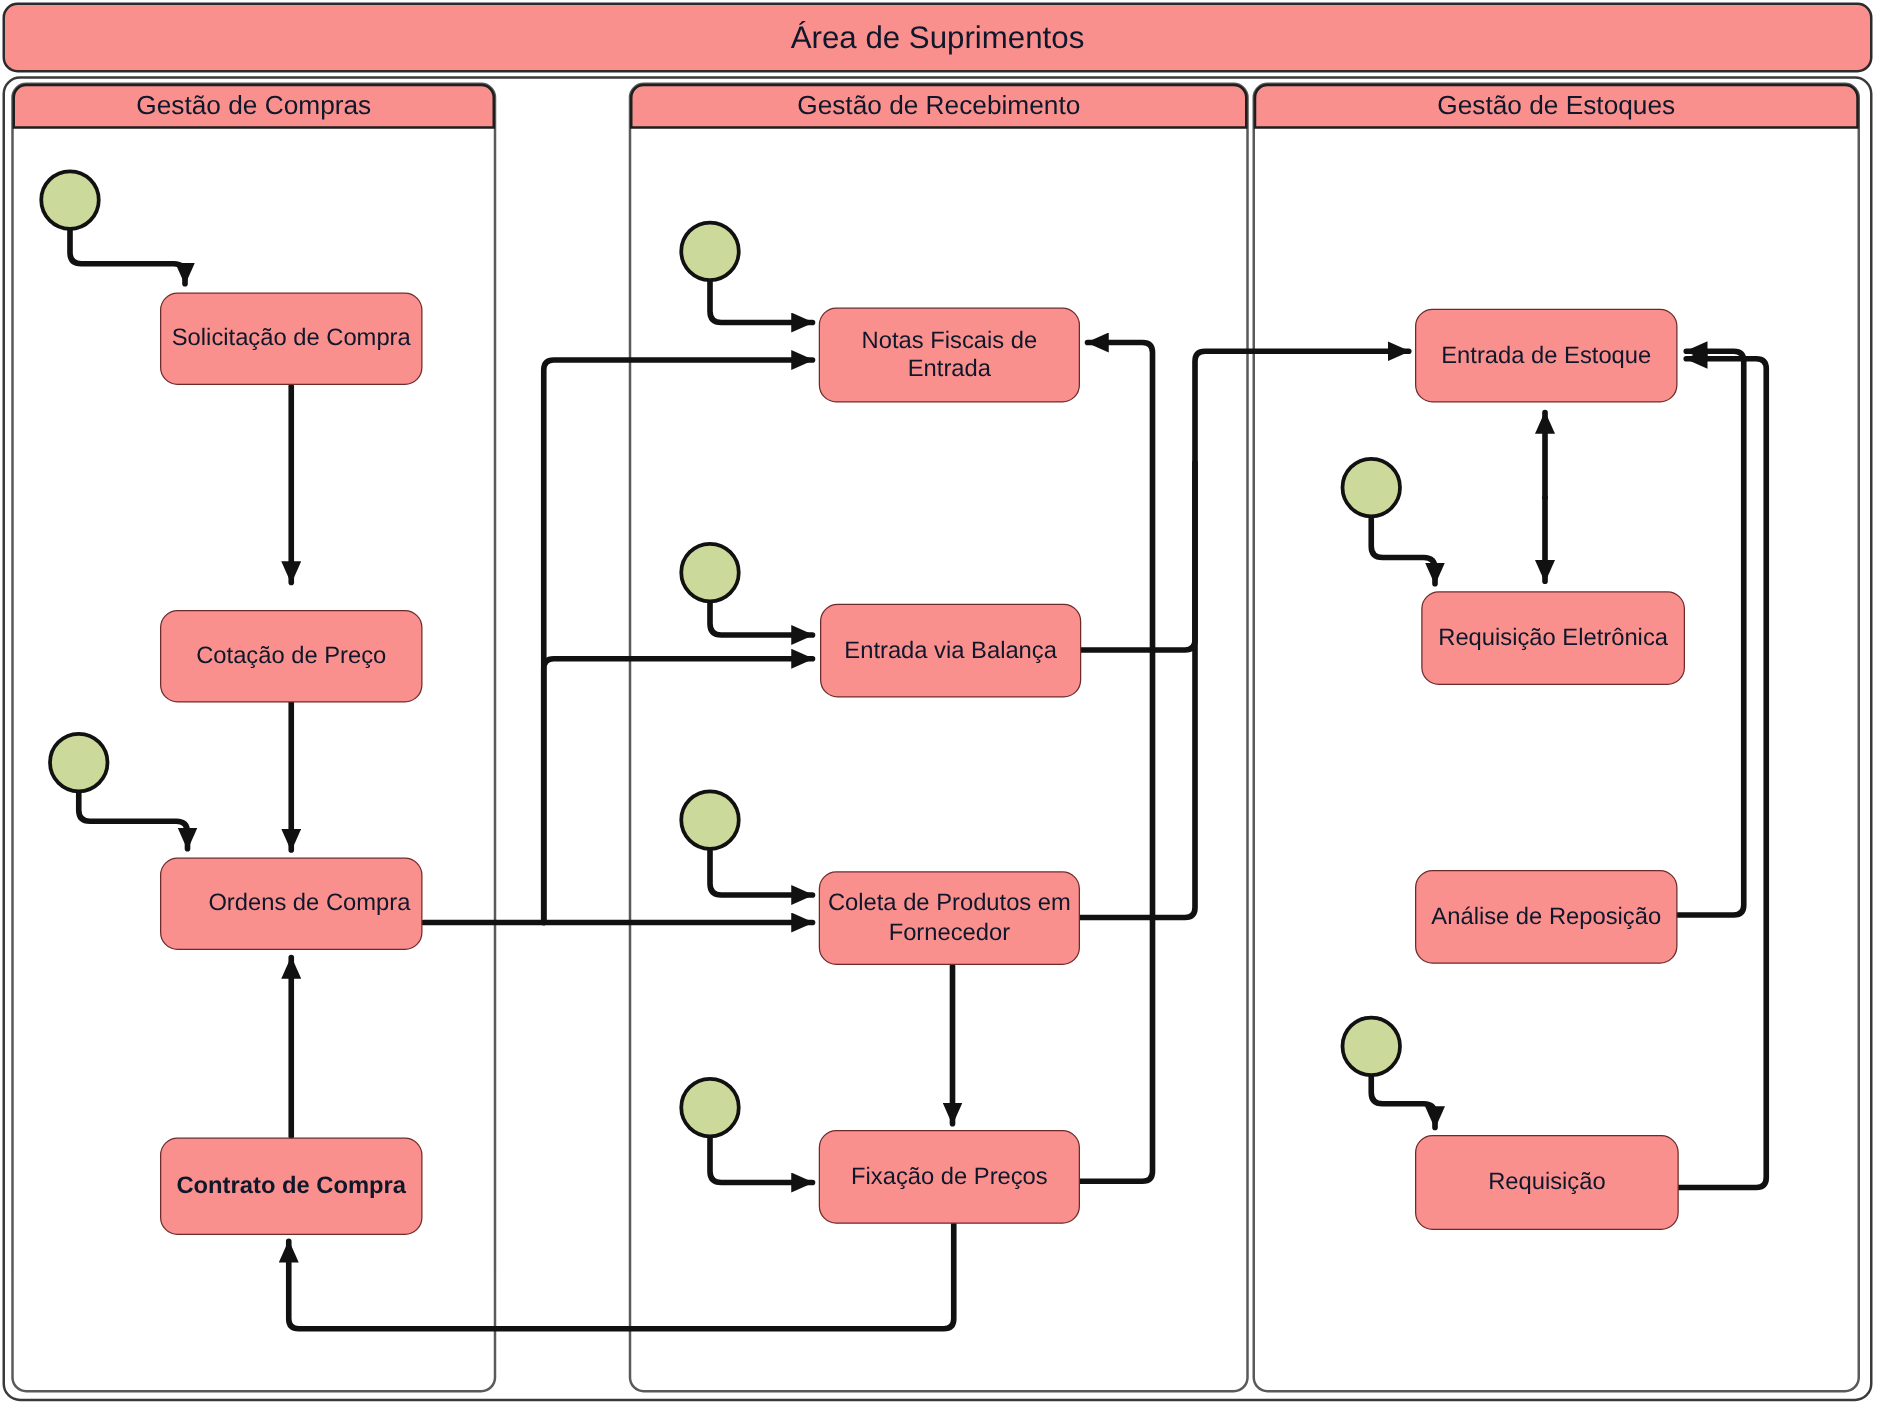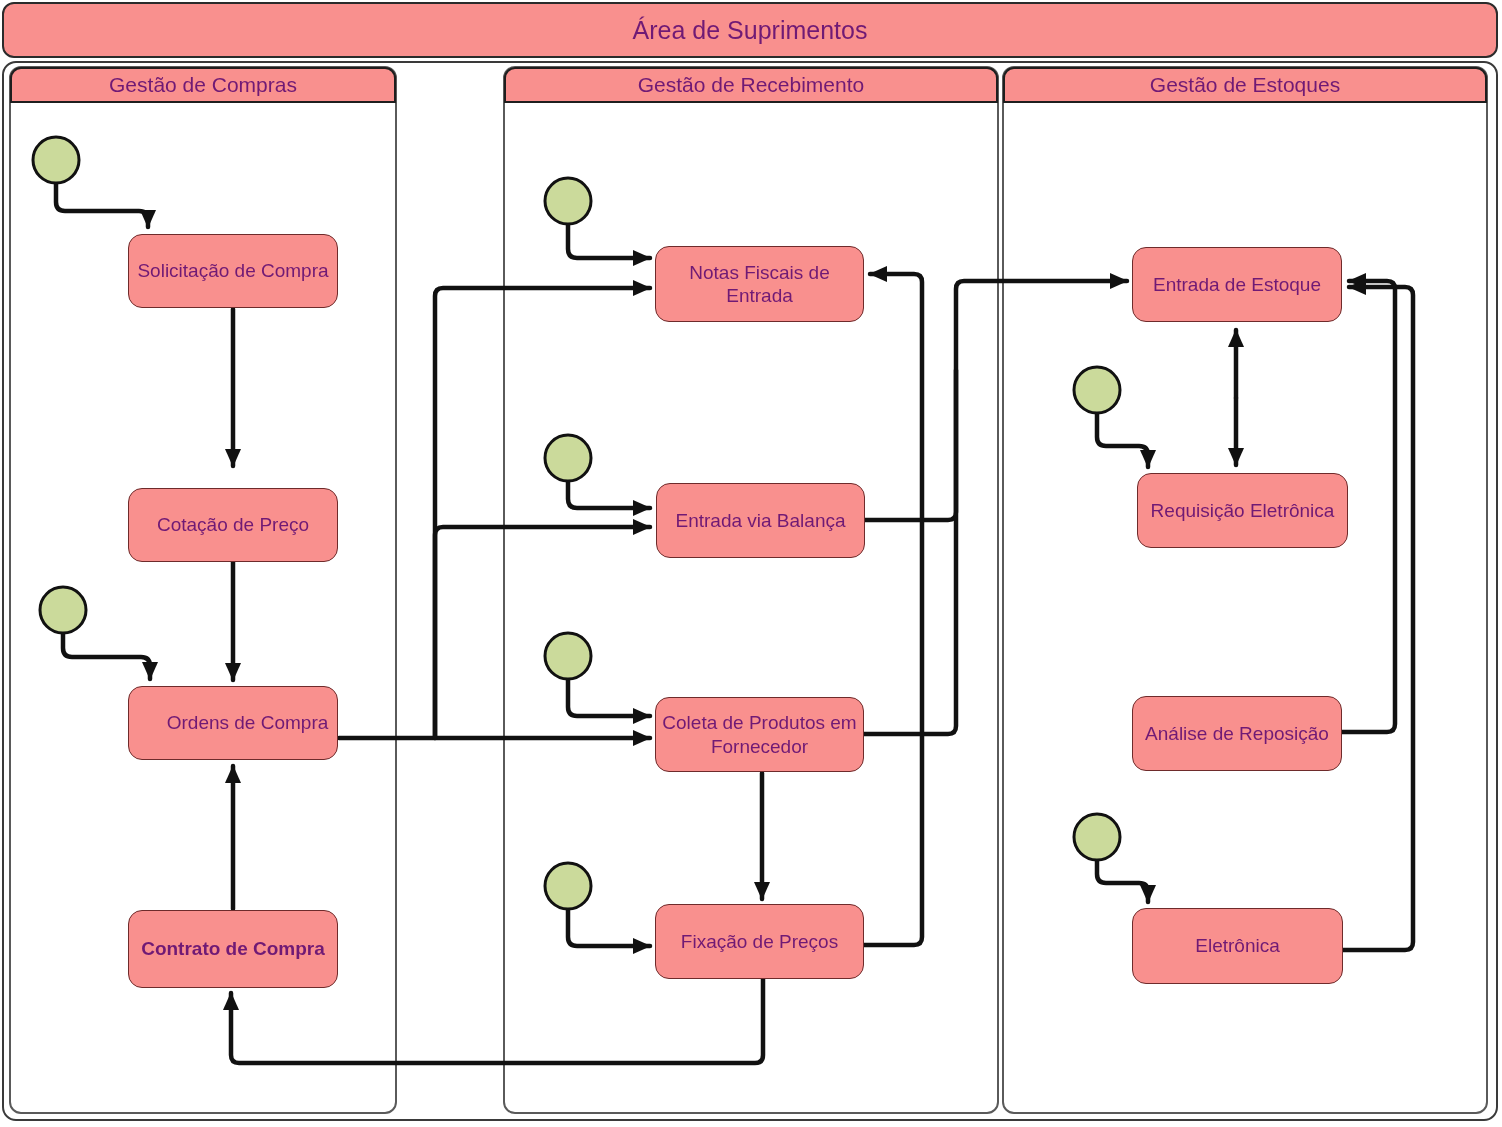--- a/index.html
+++ b/index.html
@@ -1,17 +1,17 @@
 <!DOCTYPE html>
 <html><head>
 <meta charset="utf-8">
 <style>
   html,body{margin:0;padding:0;background:#ffffff;}
   .canvas{position:relative;width:1502px;height:1127px;background:#ffffff;
-          font-family:"Liberation Sans",sans-serif;color:#701a75;overflow:hidden;}
+          font-family:"Liberation Sans",sans-serif;color:#0f172a;overflow:hidden;}
 
   .pool-title{position:absolute;left:2px;top:2px;width:1496px;height:56px;
     background:#F9908E;border:2.5px solid #2b2b2b;border-radius:12px;
     display:flex;align-items:center;justify-content:center;
     font-size:25px;box-sizing:border-box;}
 
   .pool-body{position:absolute;left:2px;top:61px;width:1496px;height:1060px;
     background:#ffffff;border:2.5px solid #3a3a3a;border-radius:14px;box-sizing:border-box;}
 
   .lane{position:absolute;top:66px;height:1048px;background:#ffffff;
@@ -99,15 +99,15 @@
   <div class="activity" style="left:128px;top:910px;width:210px;height:78px;font-weight:bold;">Contrato de Compra</div>
 
   <div class="activity" style="left:655px;top:246px;width:209px;height:76px;">Notas Fiscais de Entrada</div>
   <div class="activity" style="left:656px;top:483px;width:209px;height:75px;">Entrada via Balança</div>
   <div class="activity" style="left:655px;top:697px;width:209px;height:75px;">Coleta de Produtos em Fornecedor</div>
   <div class="activity" style="left:655px;top:904px;width:209px;height:75px;">Fixação de Preços</div>
 
   <div class="activity" style="left:1132px;top:247px;width:210px;height:75px;">Entrada de Estoque</div>
   <div class="activity" style="left:1137px;top:473px;width:211px;height:75px;">Requisição Eletrônica</div>
   <div class="activity" style="left:1132px;top:696px;width:210px;height:75px;">Análise de Reposição</div>
-  <div class="activity" style="left:1132px;top:908px;width:211px;height:76px;">Eletrônica</div>
+  <div class="activity" style="left:1132px;top:908px;width:211px;height:76px;">Requisição</div>
 
 </div>
 
 </body></html>

